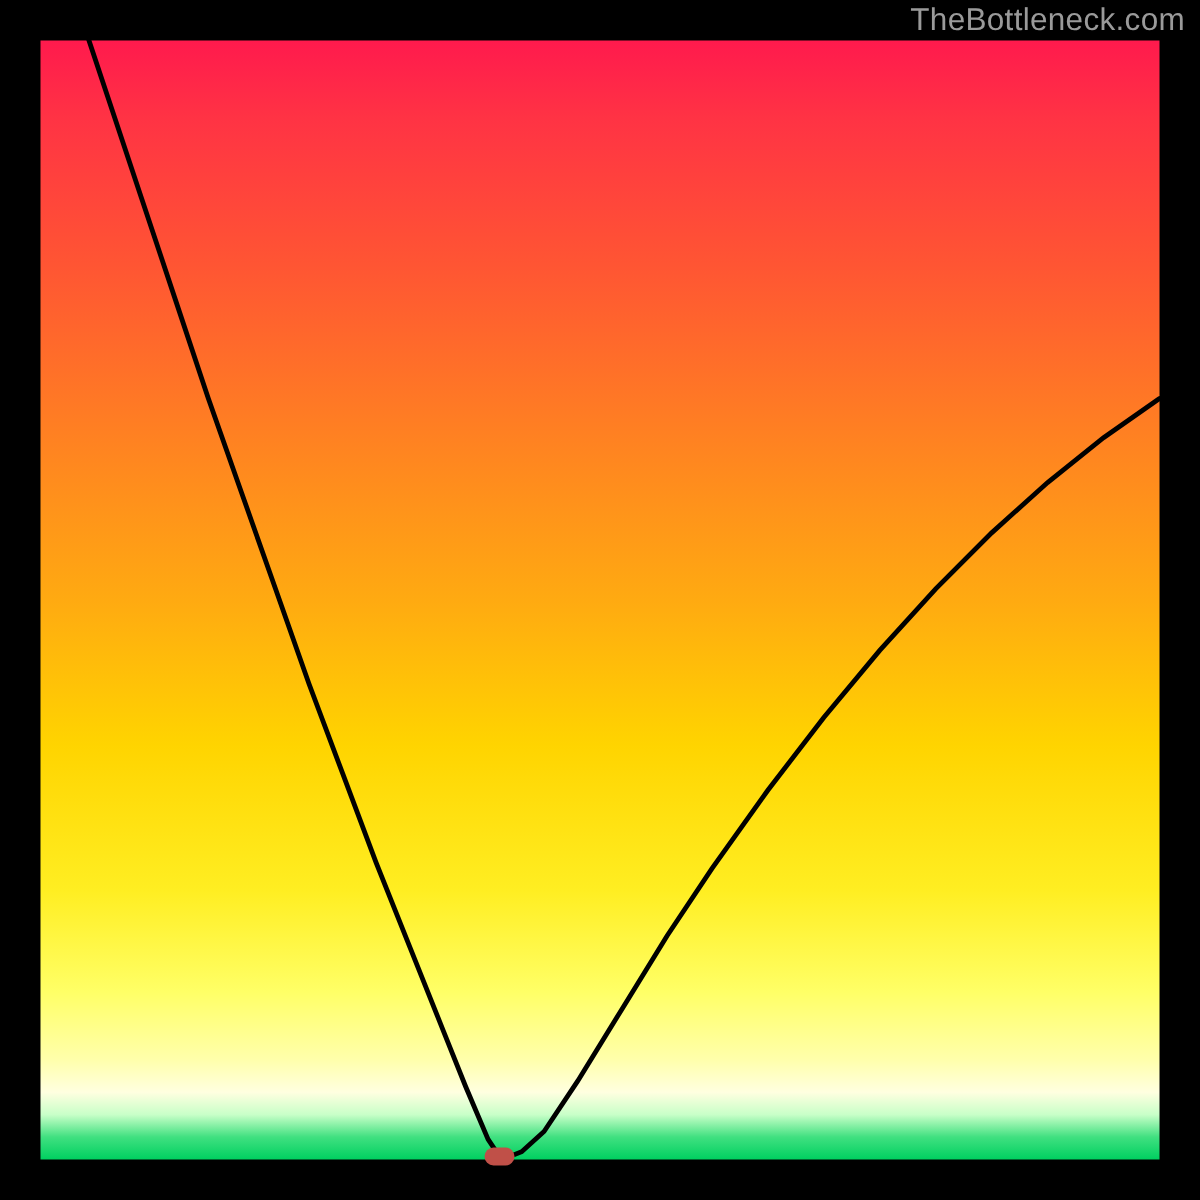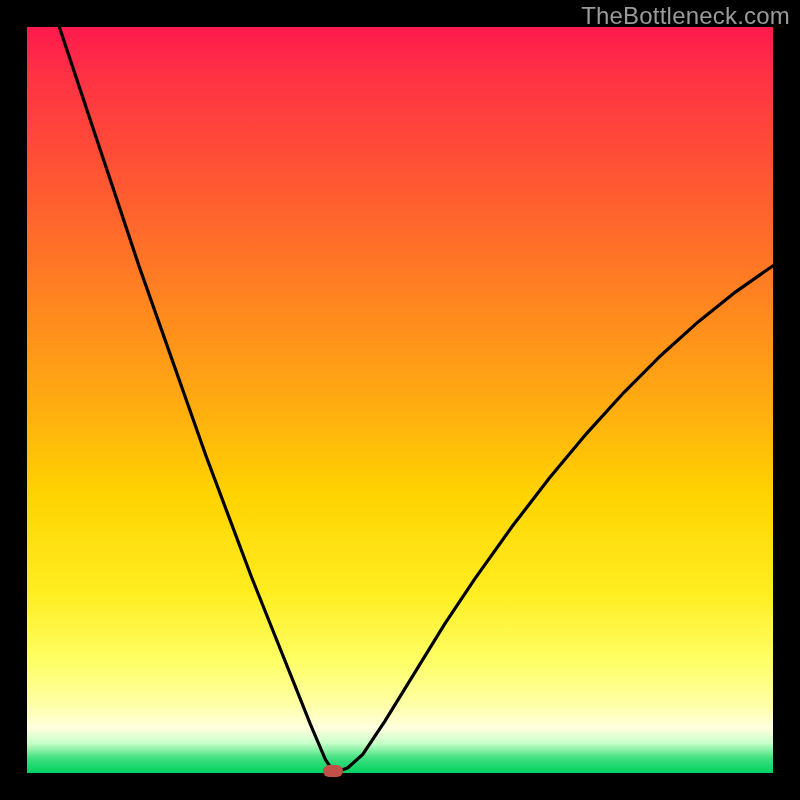--- a/index.html
+++ b/index.html
@@ -50,21 +50,21 @@
     width: 20px;
     height: 12px;
     background: #c05048;
     border-radius: 6px;
   }
   .watermark {
     position: absolute;
     top: 2px;
     right: 10px;
     color: #9a9a9a;
-    font-size: 24px;
+    font-size: 21px;
     font-weight: 500;
     letter-spacing: 0.2px;
     user-select: none;
   }
 </style>
 </head>
 <body>
 
 <div class="frame">
   <div class="plot-bg"></div>

